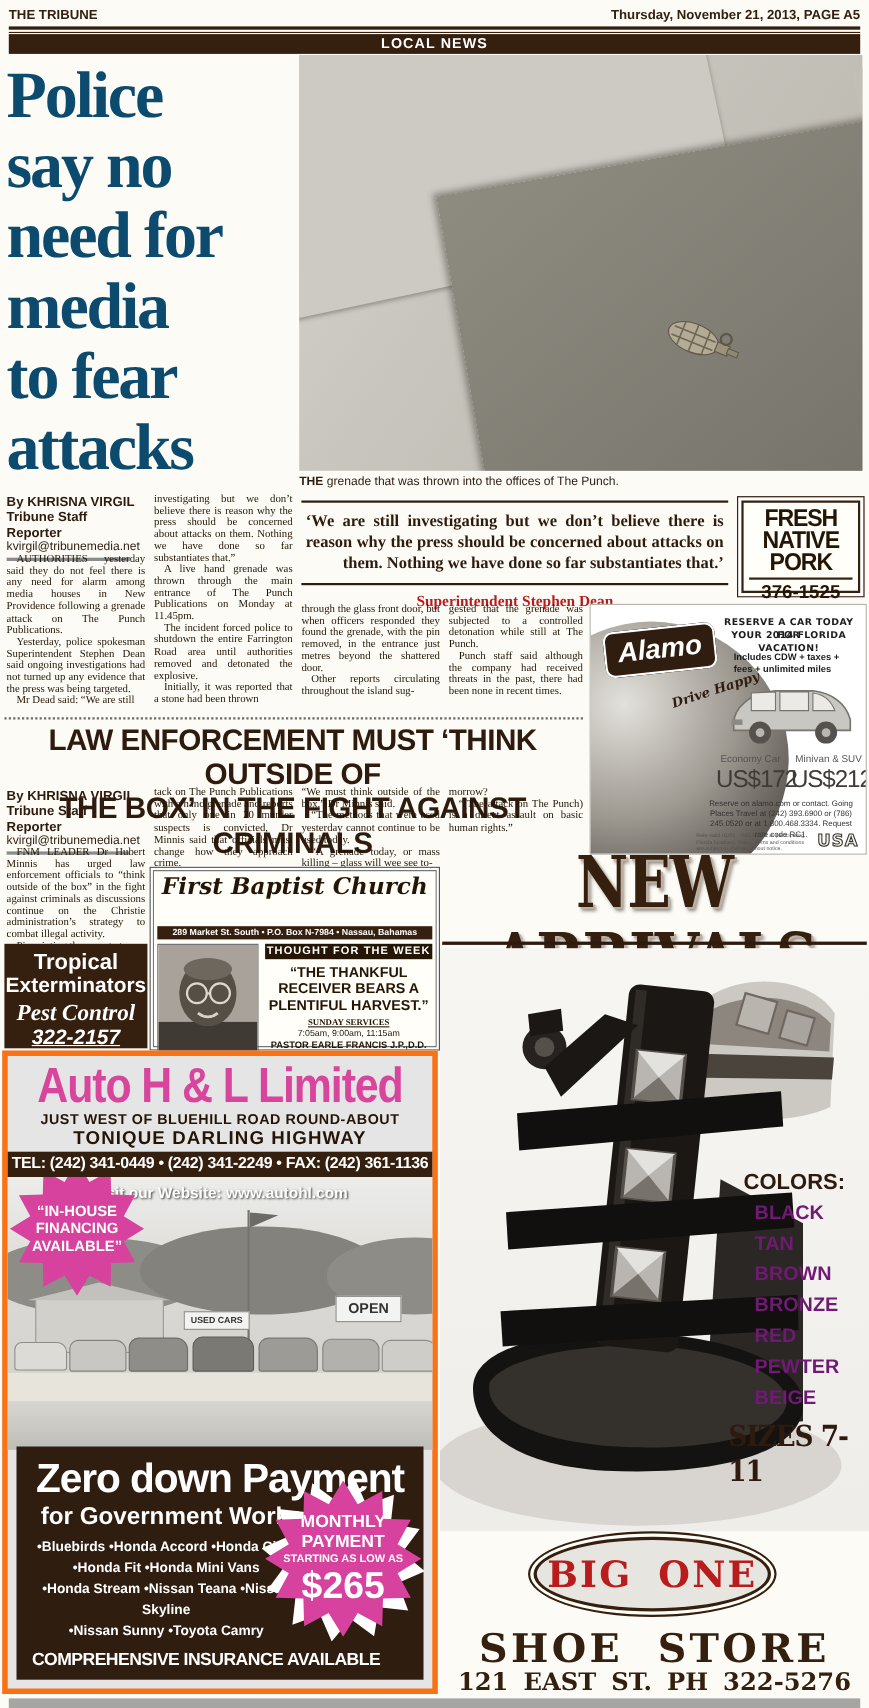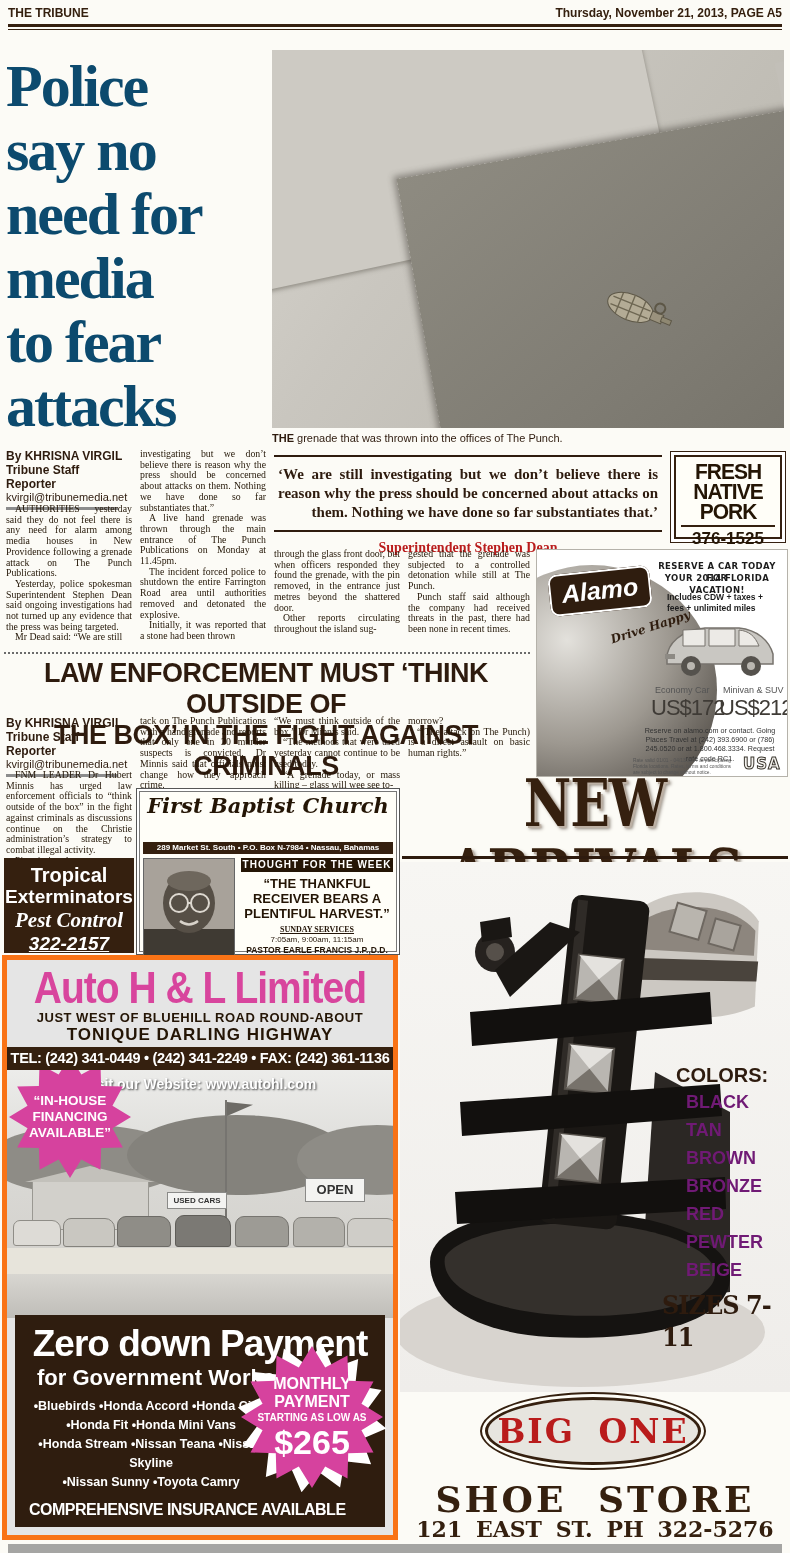--- a/index.html
+++ b/index.html
@@ -109,20 +109,21 @@
         font-family:"Liberation Sans",sans-serif;font-weight:700;text-align:center;}
 </style>
 </head>
 <body>
 
 <div id="page">
 
   <div class="abs mast-label" style="left:8px;top:6px;">THE TRIBUNE</div>
   <div class="abs mast-label" style="right:8px;top:6px;">Thursday, November 21, 2013, PAGE A5</div>
   <div class="abs rule2" style="left:8px;right:8px;top:24px;"></div>
+  <div class="abs section-bar" style="left:8px;right:8px;top:31px;height:18px;">LOCAL NEWS</div>
 
   <div class="abs" style="left:6px;top:54px;width:262px;">
     <div class="h1line">Police</div>
     <div class="h1line">say no</div>
     <div class="h1line">need for</div>
     <div class="h1line">media</div>
     <div class="h1line">to fear</div>
     <div class="h1line">attacks</div>
   </div>
 

